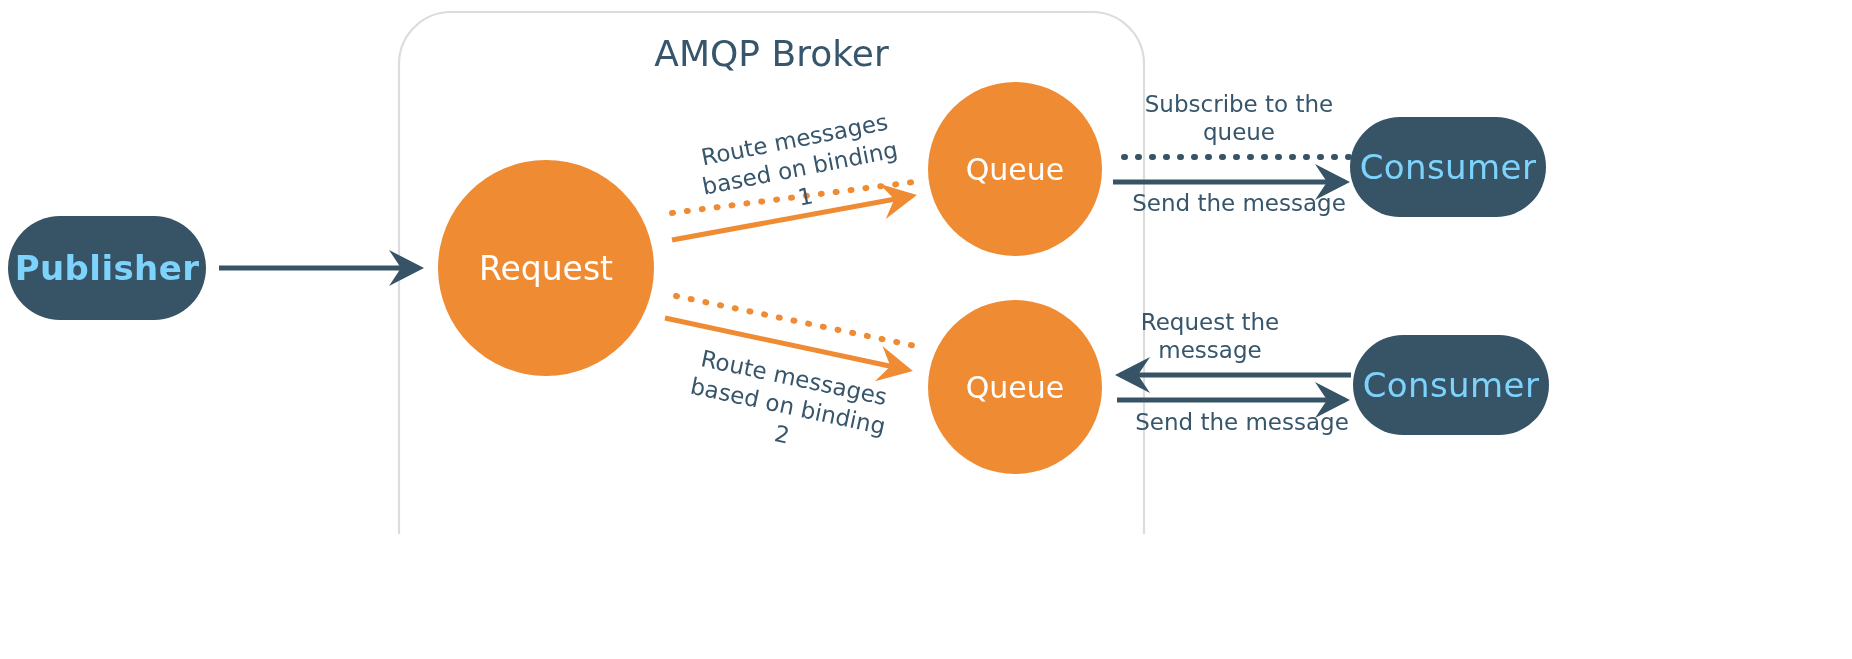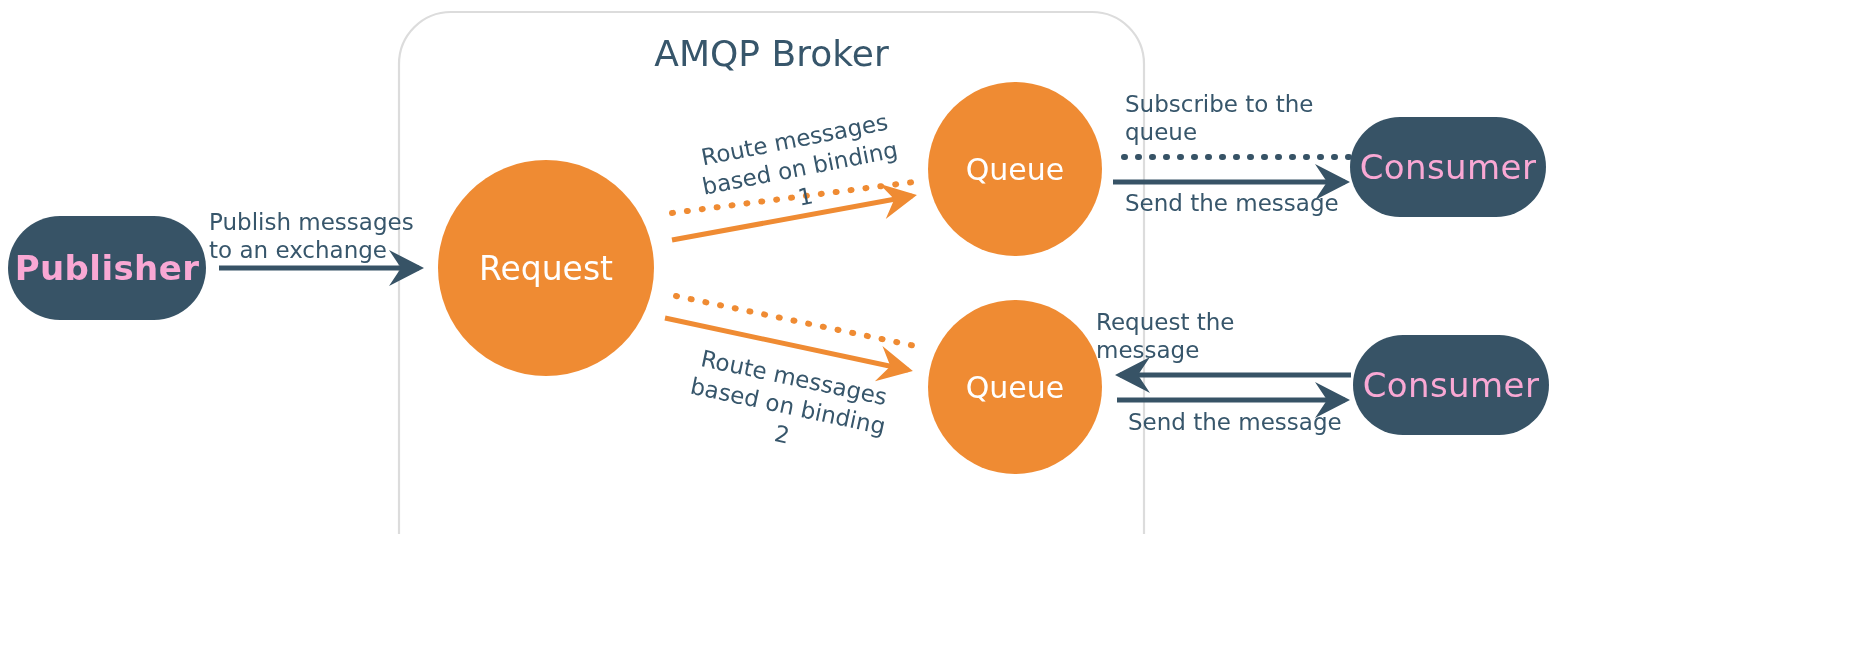--- a/index.html
+++ b/index.html
@@ -25,42 +25,42 @@
     height: 659px;
     overflow: visible;
   }
   .pill {
     position: absolute;
     background: #375366;
     border-radius: 60px;
     display: flex;
     align-items: center;
     justify-content: center;
-    color: #f9a8d4;
+    color: #7dd3fc;
     font-size: 34px;
     letter-spacing: 0.4px;
     font-family: "DejaVu Sans", sans-serif;
   }
   .circle {
     position: absolute;
     background: #ef8b33;
     border-radius: 50%;
     display: flex;
     align-items: center;
     justify-content: center;
     color: #ffffff;
     font-family: "DejaVu Sans", sans-serif;
   }
   .edge-label {
     position: absolute;
     color: #37566b;
     font-family: "DejaVu Sans", sans-serif;
     font-size: 23px;
     line-height: 1.22;
-    text-align: left;
+    text-align: center;
     white-space: pre-line;
   }
   .rot-label {
     position: absolute;
     color: #37566b;
     font-family: "DejaVu Sans", sans-serif;
     font-size: 23px;
     line-height: 1.25;
     text-align: center;
     white-space: pre-line;
@@ -114,22 +114,20 @@
   <div class="circle" style="left:438px; top:160px; width:216px; height:216px; font-size:33px;">Request</div>
 
   <div class="circle" style="left:928px; top:82px; width:174px; height:174px; font-size:30px;">Queue</div>
 
   <div class="circle" style="left:928px; top:300px; width:174px; height:174px; font-size:30px;">Queue</div>
 
   <div class="pill" style="left:1350px; top:117px; width:196px; height:100px;">Consumer</div>
 
   <div class="pill" style="left:1353px; top:335px; width:196px; height:100px;">Consumer</div>
 
-  <div class="edge-label" style="left:209px; top:208px; width:212px;">Publish messages
-to an exchange</div>
 
   <div class="rot-label" style="left:690px; top:125px; width:220px; transform: rotate(-11deg); transform-origin: 50% 50%;">Route messages
 based on binding 1</div>
 
   <div class="rot-label" style="left:678px; top:363px; width:220px; transform: rotate(12deg); transform-origin: 50% 50%;">Route messages
 based on binding 2</div>
 
   <div class="edge-label" style="left:1125px; top:90px; width:228px;">Subscribe to the
 queue</div>
 

